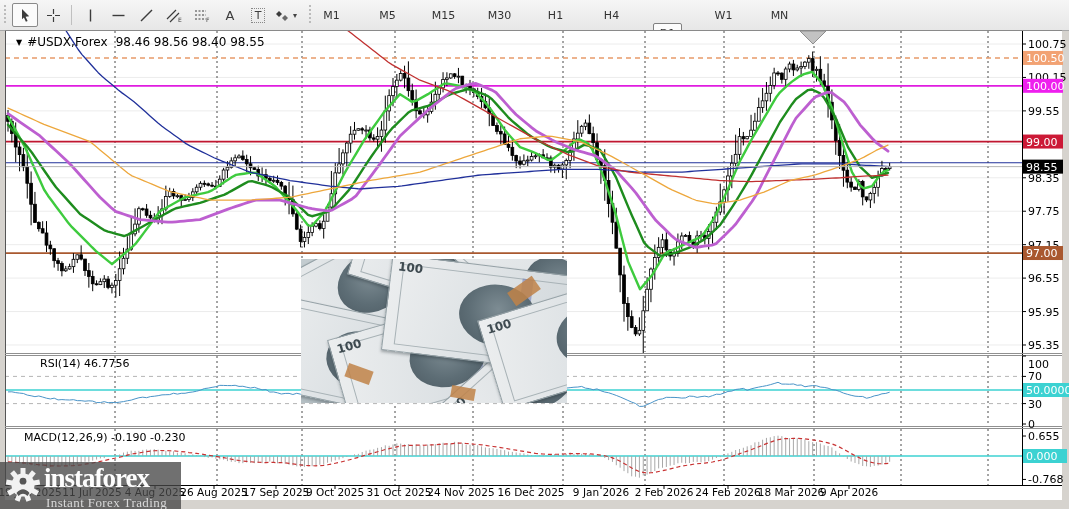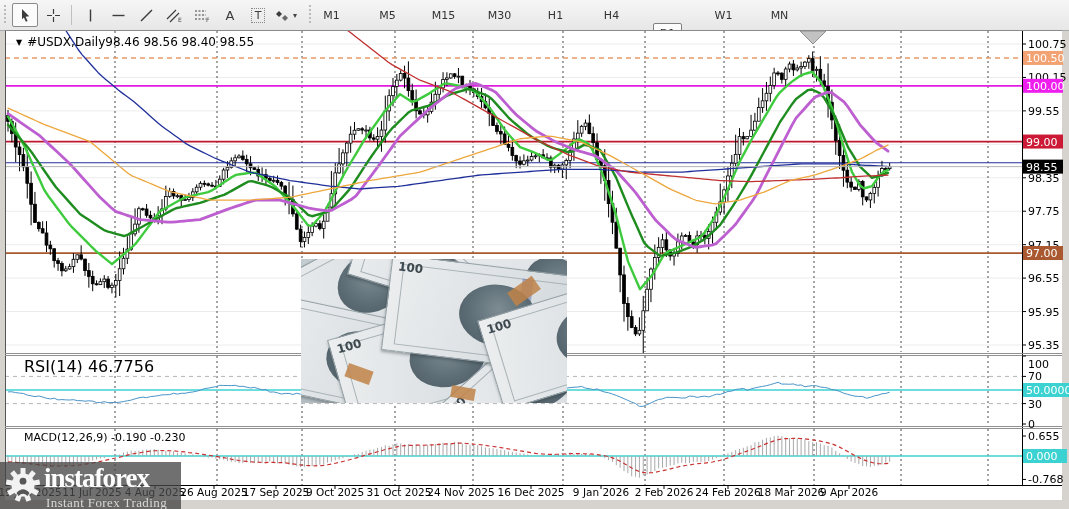--- a/index.html
+++ b/index.html
@@ -16,22 +16,22 @@
   .tbtn.active{background:#fbfbfb;border-color:#8a8a8a;}
   .tbtn svg{display:block;}
   .tfbtn{min-width:27px;height:20px;margin:0 1px;display:flex;align-items:center;justify-content:center;
         font-size:11px;color:#333;border:1px solid transparent;border-radius:2px;cursor:pointer;}
   .tfbtn.active{background:#fcfcfc;border:1px solid #808080;margin-top:37px;}
   .vsep{width:1px;height:20px;background:#c0c0c0;margin:0 4px;}
   .caret{font-size:8px;margin-left:2px;color:#444;}
   
   #chart-title{left:16px;top:35px;font-size:12px;color:#000;z-index:5;}
   #chart-title .tri{font-size:8px;margin-right:5px;vertical-align:1px;}
-  #chart-title b{font-weight:normal;}
-  #rsi-label{left:24px;top:357px;font-size:16px;color:#000;z-index:5;}
+  #chart-title b{font-weight:normal;margin-left:8px;}
+  #rsi-label{left:40px;top:357px;font-size:11px;color:#000;z-index:5;}
   #macd-label{left:24px;top:431px;font-size:11px;color:#000;z-index:5;}
   
   #money-photo{left:301px;top:259px;width:266px;height:144px;overflow:hidden;z-index:6;
                background:linear-gradient(135deg,#c3ccd0 0%,#aeb9be 55%,#bfc8cb 100%);}
   .bill{position:absolute;border:1px solid #939fa0;border:1px solid #94a0a5;
         background:linear-gradient(105deg,#eceeef 0%,#dadfe2 55%,#ccd3d6 100%);
         box-shadow:0 2px 3px rgba(30,40,45,.35);}
   .bill .inner{position:absolute;left:5%;top:8%;width:90%;height:84%;border:1px solid #a8b2b6;}
   .bill .portrait{position:absolute;left:32%;top:18%;width:34%;height:64%;border-radius:50%;
         background:radial-gradient(ellipse at 50% 40%,#7d8c93 0%,#5d6d75 55%,#4c5a62 100%);}
@@ -971,21 +971,21 @@
         <line x1="728" y1="486" x2="728" y2="489" stroke="#000" stroke-width="1"></line>
         <text x="728" y="496" font-size="10.5" text-anchor="middle" fill="#000" font-family="DejaVu Sans, Liberation Sans, sans-serif">24 Feb 2026</text>
         <line x1="791" y1="486" x2="791" y2="489" stroke="#000" stroke-width="1"></line>
         <text x="791" y="496" font-size="10.5" text-anchor="middle" fill="#000" font-family="DejaVu Sans, Liberation Sans, sans-serif">18 Mar 2026</text>
         <line x1="849" y1="486" x2="849" y2="489" stroke="#000" stroke-width="1"></line>
         <text x="849" y="496" font-size="10.5" text-anchor="middle" fill="#000" font-family="DejaVu Sans, Liberation Sans, sans-serif">9 Apr 2026</text>
       </g>
     </svg>
 
   <div id="chart-title" class="abs">
-    <span class="tri">▼</span><span>#USDX,Daily</span><b>98.46 98.56 98.40 98.55</b>
+    <span class="tri">▼</span><span>#USDX,Forex</span><b>98.46 98.56 98.40 98.55</b>
   </div>
   <div id="rsi-label" class="abs">RSI(14) 46.7756</div>
   <div id="macd-label" class="abs">MACD(12,26,9) -0.190 -0.230</div>
 
   <div id="money-photo" class="abs">
       <div class="bill" style="left: -35px; top: -25px; width: 215px; height: 92px; transform: rotate(-28deg);">
         <div class="inner"></div>
         <div class="band"></div>
         <div class="portrait"></div>
         <div class="num g" style="right:8px;bottom:4px;font-size:14px;">100</div>

